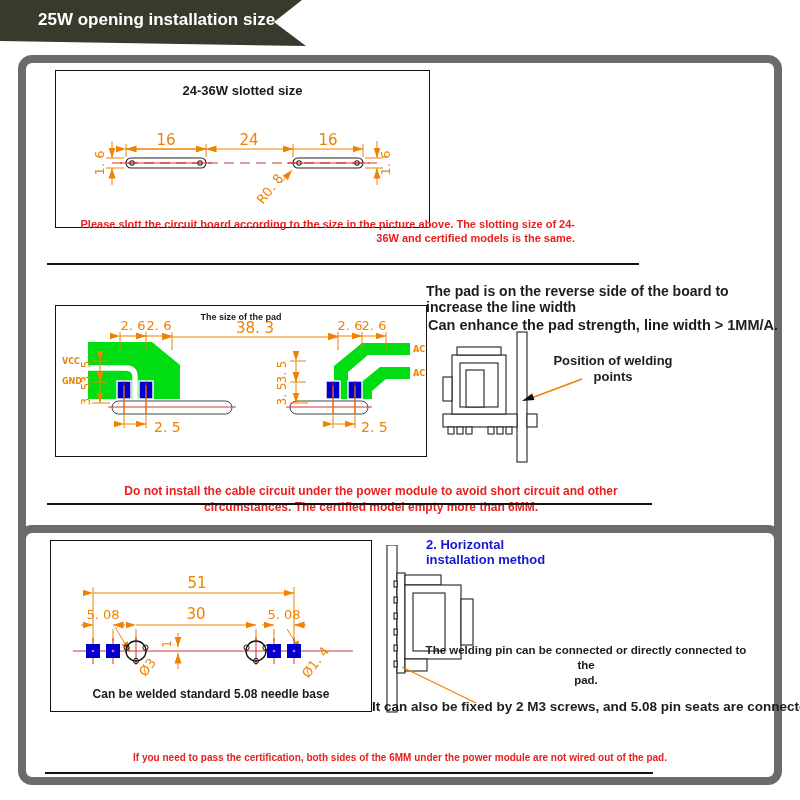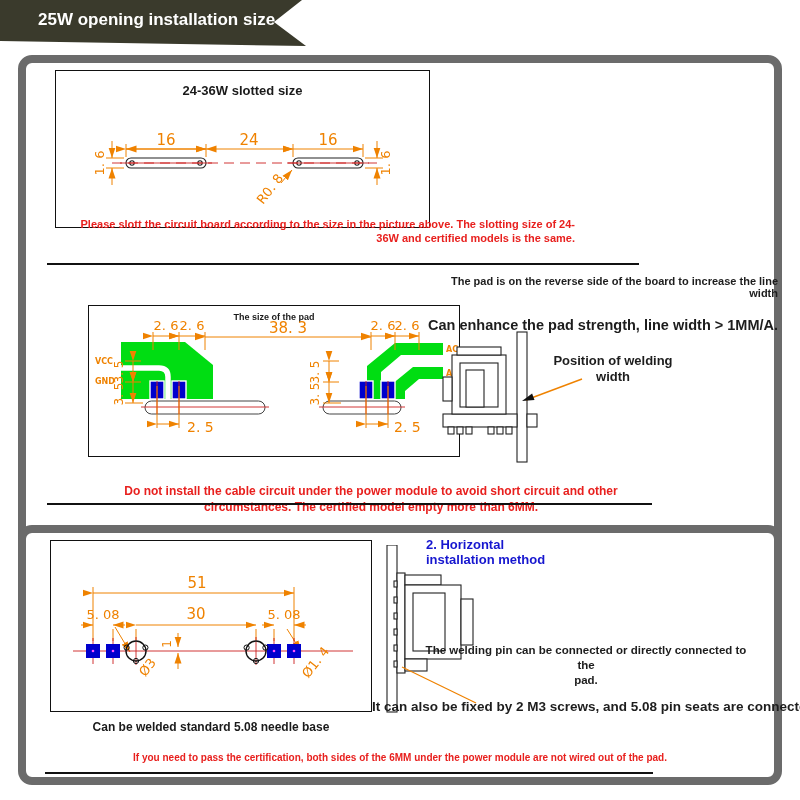--- a/index.html
+++ b/index.html
@@ -87,23 +87,23 @@
           <text class="otext" transform="translate(48,92) rotate(-90)" text-anchor="middle" font-size="13">1. 6</text>
           <text class="otext" transform="translate(334,92) rotate(-90)" text-anchor="middle" font-size="13">1. 6</text>
           <text class="otext" transform="translate(207,134) rotate(-52)" text-anchor="start" font-size="13">R0. 8</text>
         </svg>
       </div>
 
 
       <div class="abs rednote" style="left:45px;top:154px;width:504px;font-size:11px;text-align:right;">Please slott the circuit board according to the size in the picture above. The slotting size of 24-36W and certified models is the same.</div>
       <div class="line" style="left:21px;top:200px;width:592px;"></div>
 
-      <div class="abs blknote" style="left:400px;top:212px;width:352px;font-size:11px;text-align:right;">The pad is on the reverse side of the board to increase the line width</div>
-
-      <div class="whitebox" style="left:29px;top:242px;width:372px;height:152px;margin-left:33px;">
+      <div class="abs blknote" style="left:400px;top:220px;width:352px;font-size:14px;text-align:left;">The pad is on the reverse side of the board to increase the line width</div>
+
+      <div class="whitebox" style="left:29px;top:242px;width:372px;height:152px;">
         <div class="boxtitle" style="top:6px;font-size:9px;">The size of the pad</div>
         <svg width="372" height="152" style="position:absolute;left:0;top:0;">
           <defs>
             <marker id="a2" markerUnits="userSpaceOnUse" markerWidth="12" markerHeight="9" refX="10.5" refY="4.5" orient="auto">
               <path d="M0,1 L10.5,4.5 L0,8 Z" style="fill:var(--c-orange,#ef8200)"></path>
             </marker>
           </defs>
 
           <g>
             <path class="grn" d="M32,36 L96,36 L124,59 L124,93 L32,93 Z"></path>
@@ -192,21 +192,21 @@
           <rect x="8" y="97" width="6" height="7"></rect>
             <rect x="17" y="97" width="6" height="7"></rect>
             <rect x="26" y="97" width="6" height="7"></rect>
           <rect x="48" y="97" width="6" height="7"></rect>
             <rect x="57" y="97" width="6" height="7"></rect>
             <rect x="66" y="97" width="6" height="7"></rect>
         </g>
       </svg>
 
       <div class="abs blknote pre" style="left:512px;top:290px;width:150px;font-size:13px;text-align:center;line-height:1.2;">Position of welding
-width</div>
+points</div>
       <svg class="abs" style="left:486px;top:310px;" width="80" height="38">
         <line x1="70" y1="6" x2="14" y2="27" style="stroke:var(--c-orange,#ef8200);stroke-width:1.4"></line>
         <polygon points="10,28 22.5,27.1 20.1,20.5" fill="#111"></polygon>
       </svg>
 
       <div class="abs rednote" style="left:55px;top:421px;width:580px;font-size:12px;text-align:center;">Do not install the cable circuit under the power module to avoid short circuit and other circumstances. The certified model empty more than 6MM.</div>
       <div class="line" style="left:21px;top:440px;width:605px;"></div>
     </div>
   </div>
 
@@ -270,21 +270,21 @@
               <circle cx="205" cy="120" r="2.6" stroke-width="1"></circle>
           </g>
           <text class="otext" x="146" y="47" text-anchor="middle" font-size="15">51</text>
           <text class="otext" x="52" y="78" text-anchor="middle" font-size="13">5. 08</text>
           <text class="otext" x="145" y="78" text-anchor="middle" font-size="15">30</text>
           <text class="otext" x="233" y="78" text-anchor="middle" font-size="13">5. 08</text>
           <text class="otext" transform="translate(120,103) rotate(-90)" text-anchor="middle" font-size="12">1</text>
           <text class="otext" transform="translate(100,129) rotate(-52)" text-anchor="middle" font-size="13">Ø3</text>
           <text class="otext" transform="translate(268,124) rotate(-52)" text-anchor="middle" font-size="13">Ø1. 4</text>
         </svg>
-        <div class="boxtitle" style="top:146px;font-size:12px;margin-top:33px;">Can be welded standard 5.08 needle base</div>
+        <div class="boxtitle" style="top:146px;font-size:12px;">Can be welded standard 5.08 needle base</div>
       </div>
 
       <svg class="abs" style="left:357px;top:12px;" width="100" height="172">
         <g class="blk">
           <rect x="4" y="0" width="10" height="167"></rect>
           <rect x="14" y="28" width="8" height="100"></rect>
           <rect x="11" y="36" width="3" height="6"></rect>
             <rect x="11" y="52" width="3" height="6"></rect>
             <rect x="11" y="68" width="3" height="6"></rect>
           <rect x="11" y="84" width="3" height="6"></rect>

